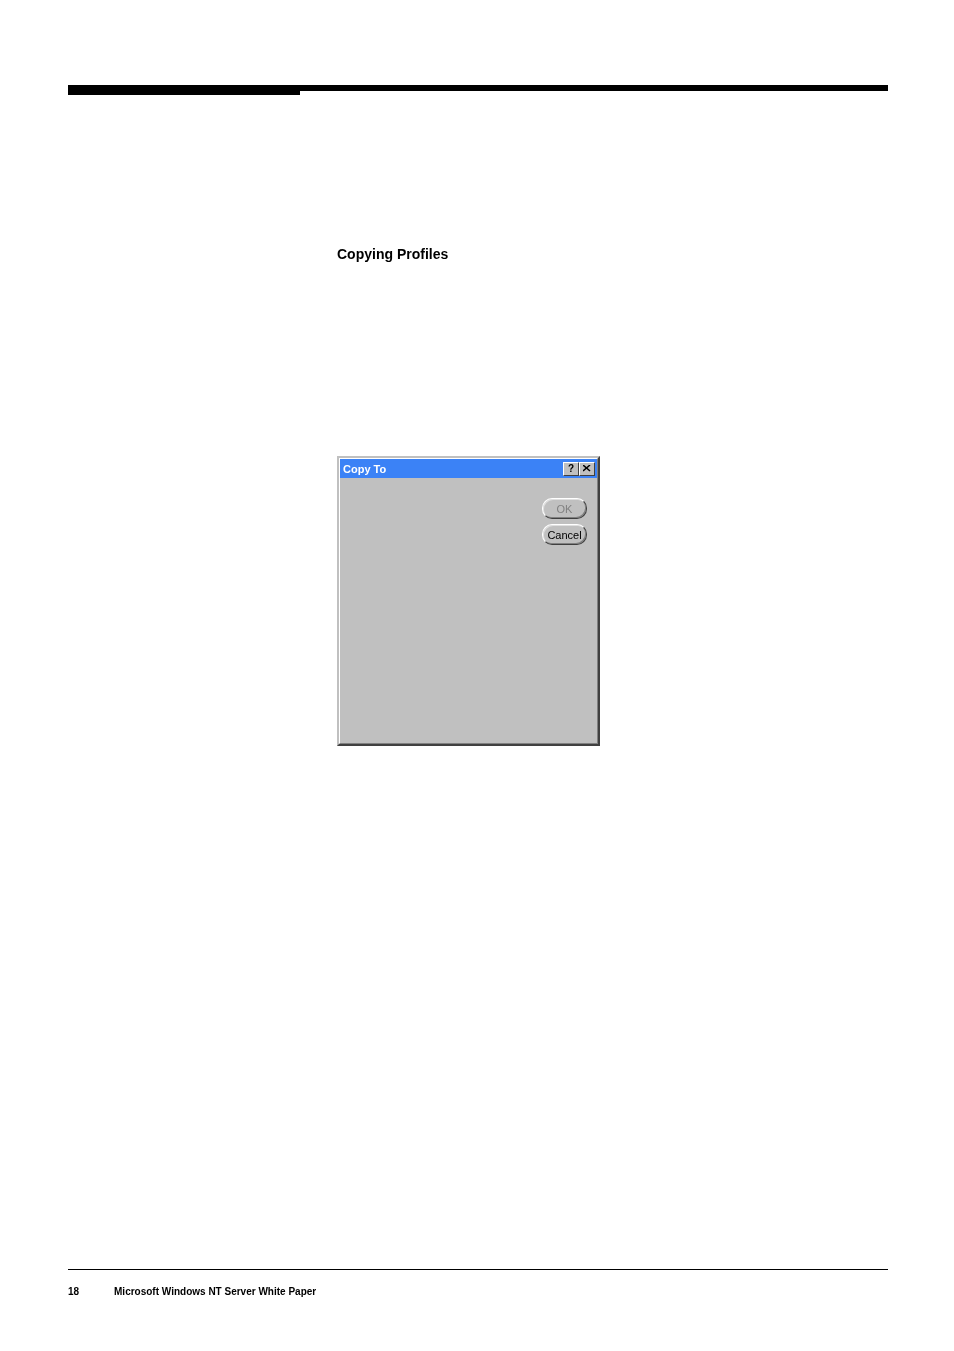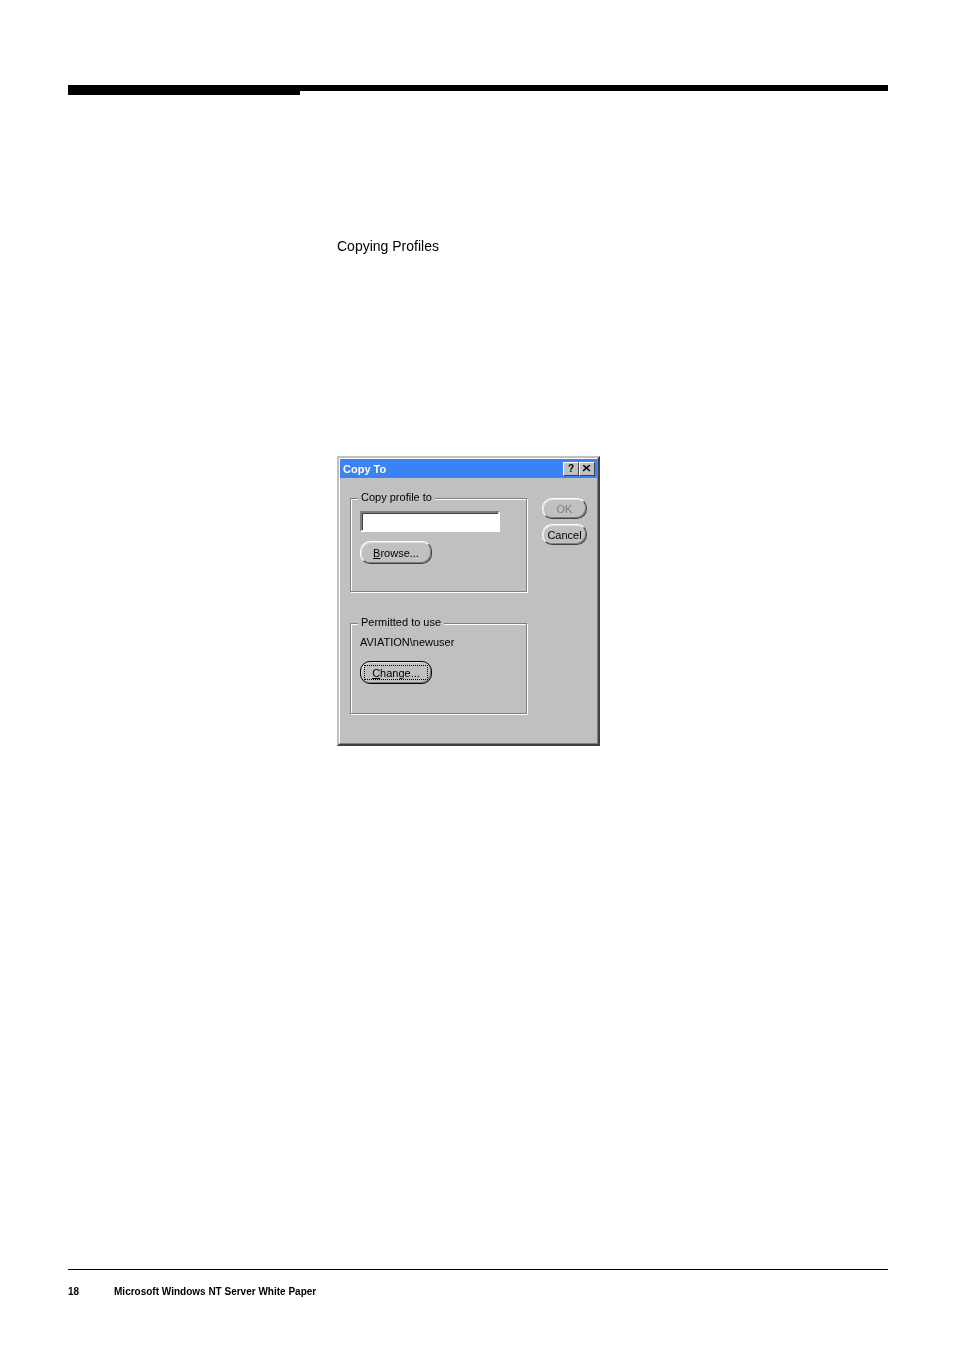--- a/index.html
+++ b/index.html
@@ -34,24 +34,24 @@
     .top-rule-thin {
       position: absolute;
       top: 90px;
       left: 300px;
       width: 588px;
       height: 1px;
       background: #000000;
     }
     .section-title {
       position: absolute;
-      top: 238px;
+      top: 246px;
       left: 337px;
       font-size: 14px;
-      font-weight: normal;
+      font-weight: bold;
       font-family: Arial, sans-serif;
     }
     .dialog {
       position: absolute;
       top: 456px;
       left: 337px;
       width: 263px;
       height: 290px;
       background: #c0c0c0;
       border-left: 2px solid #c0c0c0;
@@ -252,37 +252,21 @@
         <div class="titlebar-btn">?</div>
         <div class="titlebar-btn">
           <svg width="8" height="7" viewBox="0 0 8 7">
             <line x1="0" y1="0" x2="7" y2="6" stroke="#000" stroke-width="1.5"></line>
             <line x1="7" y1="0" x2="0" y2="6" stroke="#000" stroke-width="1.5"></line>
           </svg>
         </div>
       </div>
     </div>
     <div class="dialog-body">
-      <div class="fieldset fieldset-copy">
-        <div class="fieldset-legend">Copy profile to</div>
-        <div class="text-input" value=""></div>
-        <div class="btn btn-browse">
-          <span><span class="underline-key">B</span>rowse...</span>
-        </div>
-      </div>
-
-      <div class="fieldset fieldset-permitted">
-        <div class="fieldset-legend">Permitted to use</div>
-        <div class="permitted-text">AVIATION\newuser</div>
-        <div class="btn btn-change btn-focused">
-          <div class="btn-change-inner">
-              <span><span class="underline-key">C</span>hange...</span>
-            </div>
-        </div>
-      </div>
+
 
       <div class="right-buttons">
         <div class="btn btn-ok">OK</div>
         <div class="btn btn-cancel">Cancel</div>
       </div>
     </div>
   </div>
 </div>
 
 <div class="bottom-rule"></div>

